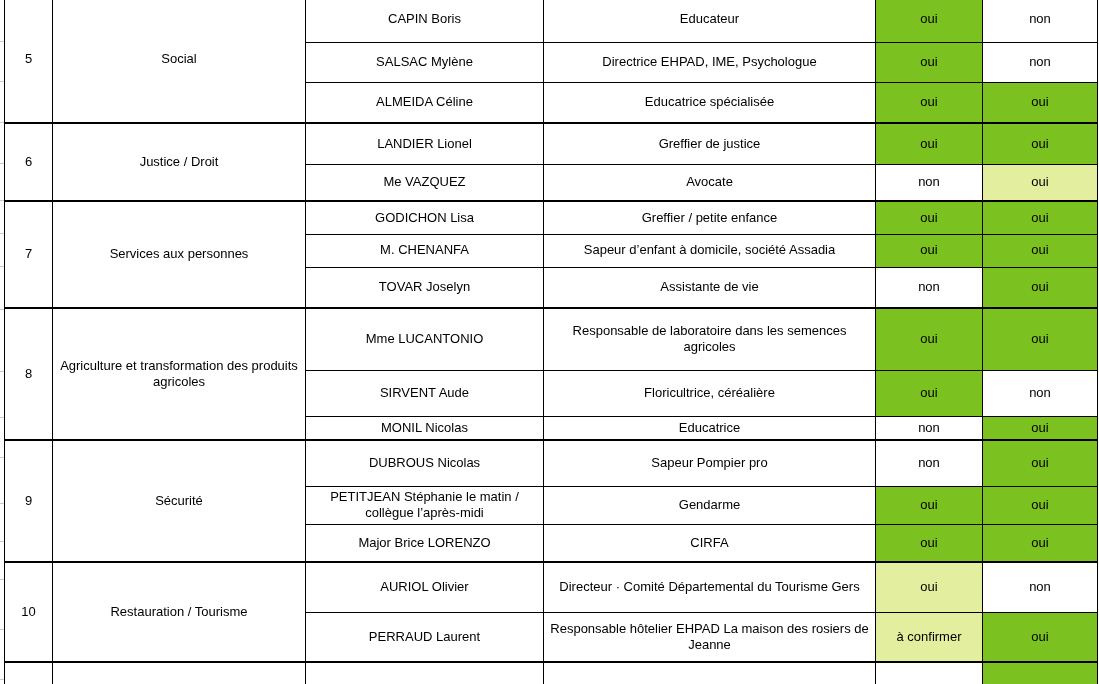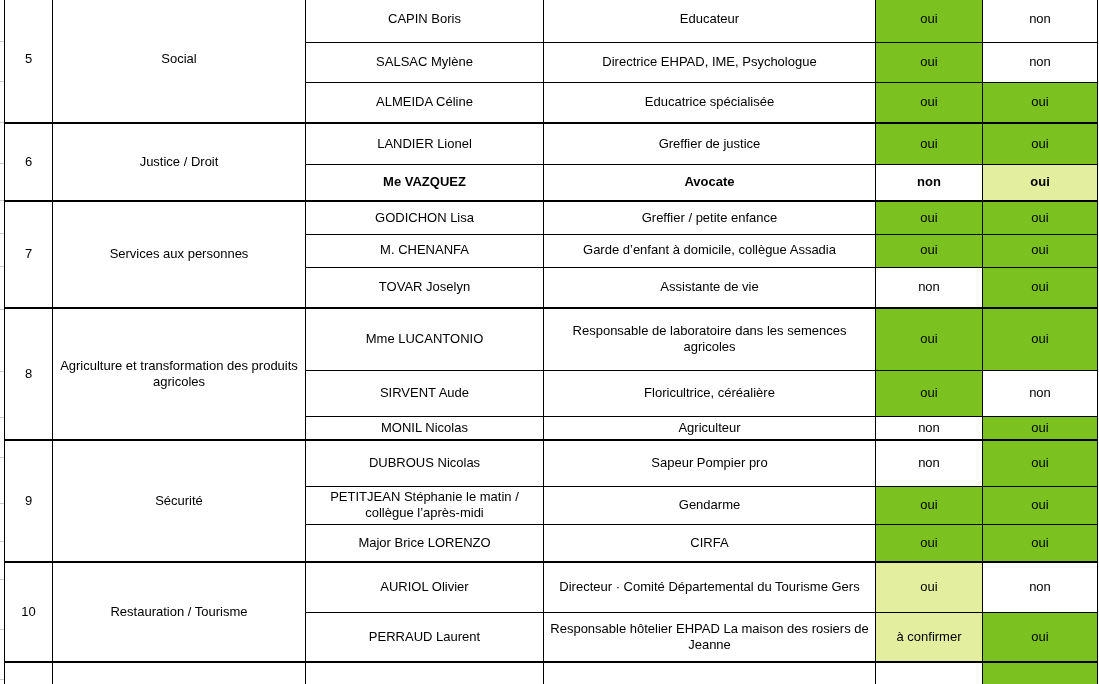--- a/index.html
+++ b/index.html
@@ -88,37 +88,37 @@
           <td class="ans-cell" style="background: rgb(123, 194, 32);">oui</td>
         </tr>
         <tr class="group-start" style="height: 41px;">
           <td rowspan="2" class="num-cell">6</td>
           <td rowspan="2">Justice / Droit</td>
           <td>LANDIER Lionel</td>
           <td>Greffier de justice</td>
           <td class="ans-cell" style="background: rgb(123, 194, 32);">oui</td>
           <td class="ans-cell" style="background: rgb(123, 194, 32);">oui</td>
         </tr>
-        <tr style="height: 37px; font-weight: bold;">
+        <tr style="height: 37px;">
           <td>Me VAZQUEZ</td>
           <td>Avocate</td>
           <td class="ans-cell" style="background: rgb(255, 255, 255);">non</td>
           <td class="ans-cell" style="background: rgb(227, 239, 159);">oui</td>
         </tr>
         <tr class="group-start" style="height: 33px;">
           <td rowspan="3" class="num-cell">7</td>
           <td rowspan="3">Services aux personnes</td>
           <td>GODICHON Lisa</td>
           <td>Greffier / petite enfance</td>
           <td class="ans-cell" style="background: rgb(123, 194, 32);">oui</td>
           <td class="ans-cell" style="background: rgb(123, 194, 32);">oui</td>
         </tr>
         <tr style="height: 33px;">
           <td>M. CHENANFA</td>
-          <td>Garde d’enfant à domicile, collègue Assadia</td>
+          <td>Sapeur d’enfant à domicile, société Assadia</td>
           <td class="ans-cell" style="background: rgb(123, 194, 32);">oui</td>
           <td class="ans-cell" style="background: rgb(123, 194, 32);">oui</td>
         </tr>
         <tr style="height: 41px;">
           <td>TOVAR Joselyn</td>
           <td>Assistante de vie</td>
           <td class="ans-cell" style="background: rgb(255, 255, 255);">non</td>
           <td class="ans-cell" style="background: rgb(123, 194, 32);">oui</td>
         </tr>
         <tr class="group-start" style="height: 62px;">
@@ -130,21 +130,21 @@
           <td class="ans-cell" style="background: rgb(123, 194, 32);">oui</td>
         </tr>
         <tr style="height: 46px; margin-top: 20px;">
           <td>SIRVENT Aude</td>
           <td>Floricultrice, céréalière</td>
           <td class="ans-cell" style="background: rgb(123, 194, 32);">oui</td>
           <td class="ans-cell" style="background: rgb(255, 255, 255);">non</td>
         </tr>
         <tr style="height: 24px;">
           <td>MONIL Nicolas</td>
-          <td>Agriculteur</td>
+          <td>Educatrice</td>
           <td class="ans-cell" style="background: rgb(255, 255, 255);">non</td>
           <td class="ans-cell" style="background: rgb(123, 194, 32);">oui</td>
         </tr>
         <tr class="group-start" style="height: 46px;">
           <td rowspan="3" class="num-cell">9</td>
           <td rowspan="3">Sécurité</td>
           <td>DUBROUS Nicolas</td>
           <td>Sapeur Pompier pro</td>
           <td class="ans-cell" style="background: rgb(255, 255, 255);">non</td>
           <td class="ans-cell" style="background: rgb(123, 194, 32);">oui</td>

